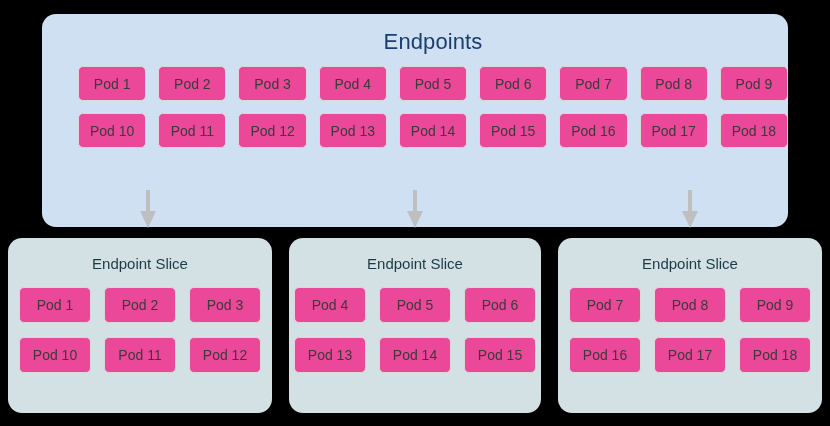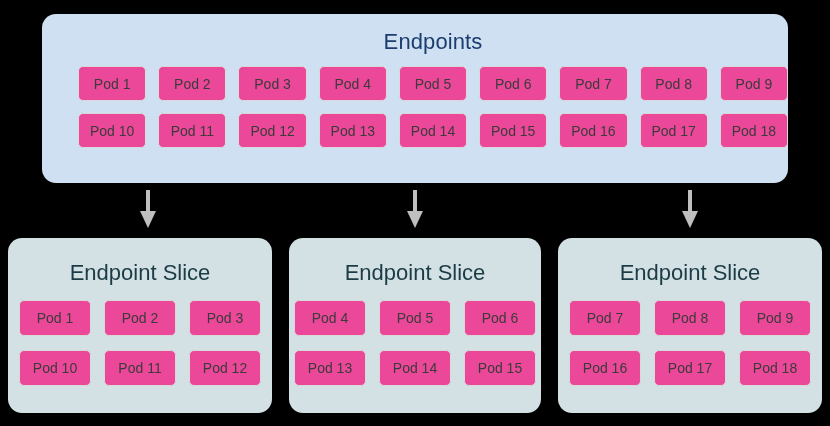--- a/index.html
+++ b/index.html
@@ -14,21 +14,21 @@
     overflow: hidden;
     position: relative;
   }
 
   
   #endpoints-panel {
     position: absolute;
     left: 42px;
     top: 14px;
     width: 746px;
-    height: 169px;
+    height: 213px;
     background: #cfe0f2;
     border-radius: 14px;
     box-sizing: border-box;
     padding-left: 36px;
   }
   #endpoints-title {
     text-align: center;
     color: #1c3e6e;
     font-size: 22px;
     font-weight: 400;
@@ -78,23 +78,23 @@
     border-radius: 14px;
     box-sizing: border-box;
   }
   #slice-1 { left: 8px;   width: 264px; }
   #slice-2 { left: 289px; width: 252px; }
   #slice-3 { left: 558px; width: 264px; }
 
   .slice-title {
     text-align: center;
     color: #1b3b45;
-    font-size: 22px;
+    font-size: 15px;
     font-weight: 400;
-    padding-top: 24px;
+    padding-top: 18px;
     line-height: 1;
   }
   .slice-row {
     display: flex;
     justify-content: center;
     gap: 13px;
     margin-top: 16px;
   }
   .slice-row.second { margin-top: 14px; }
   .slice-row .pod-chip {

